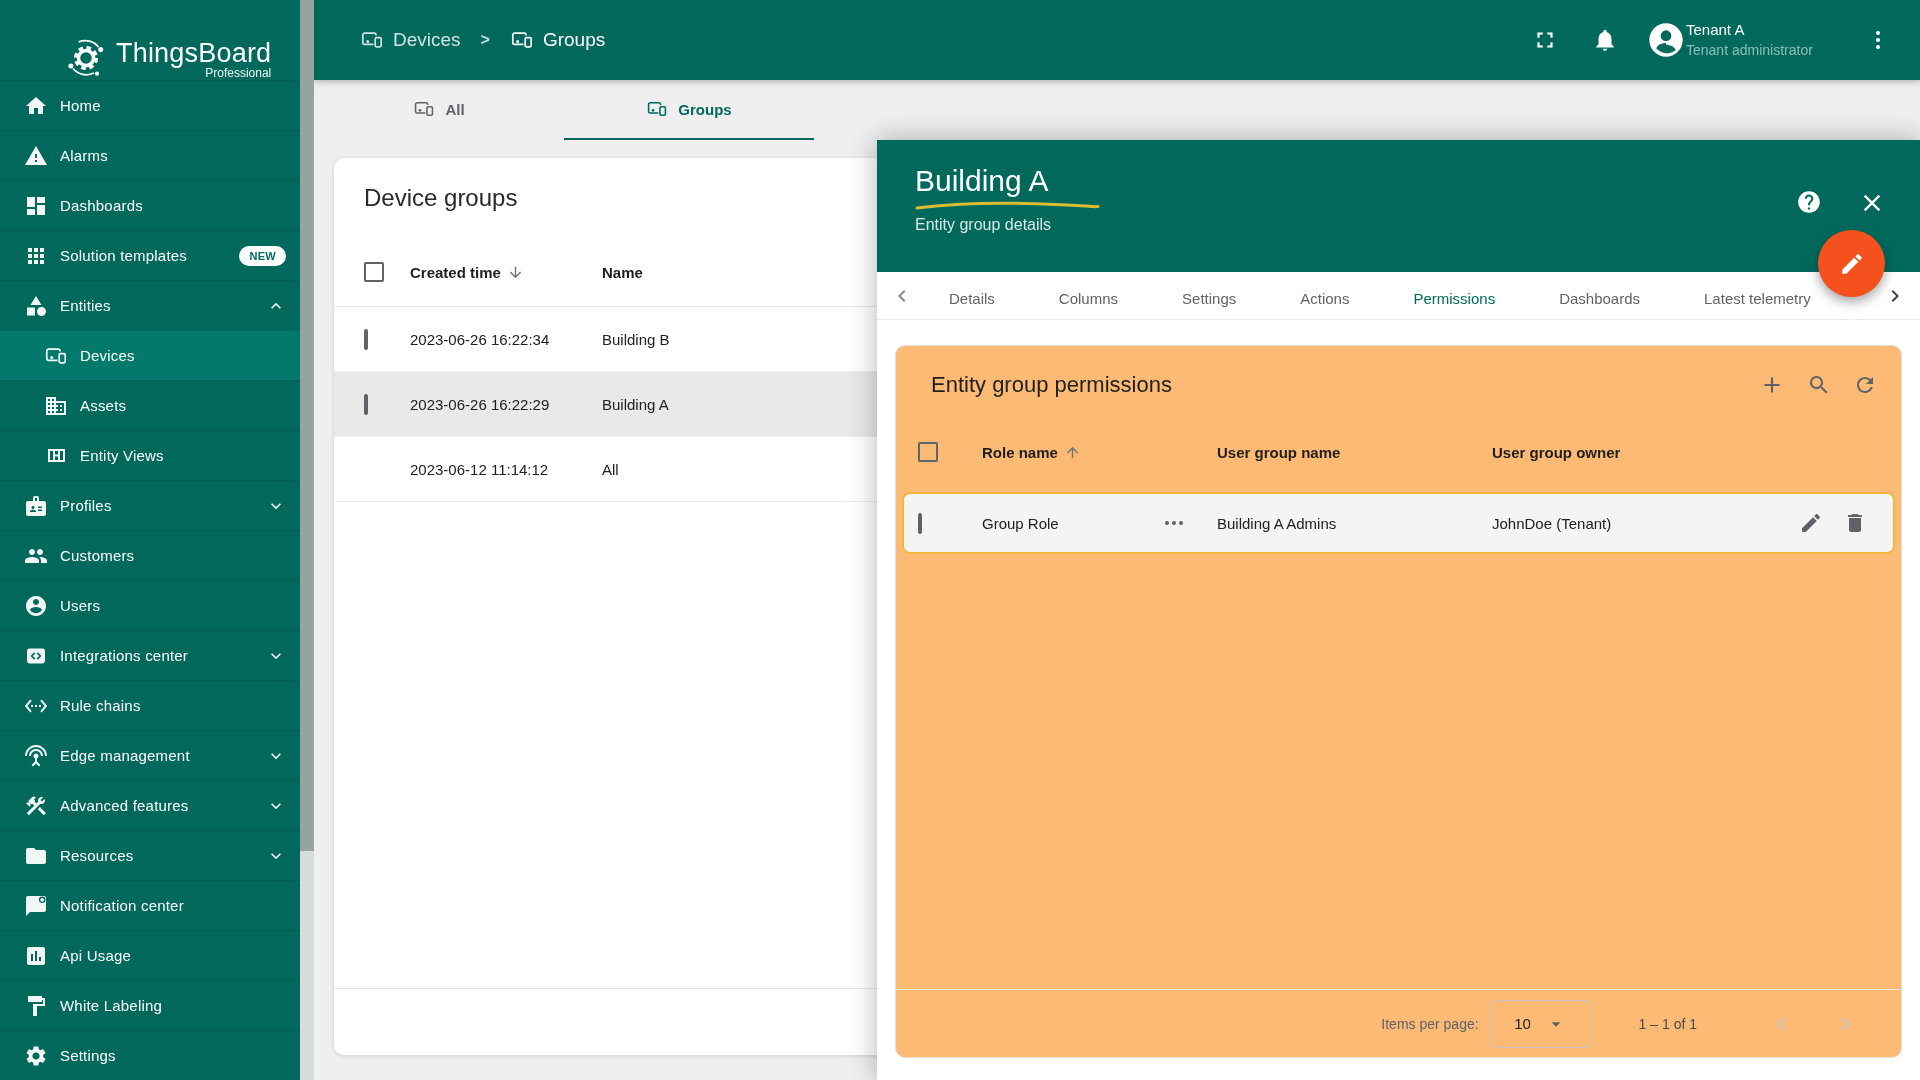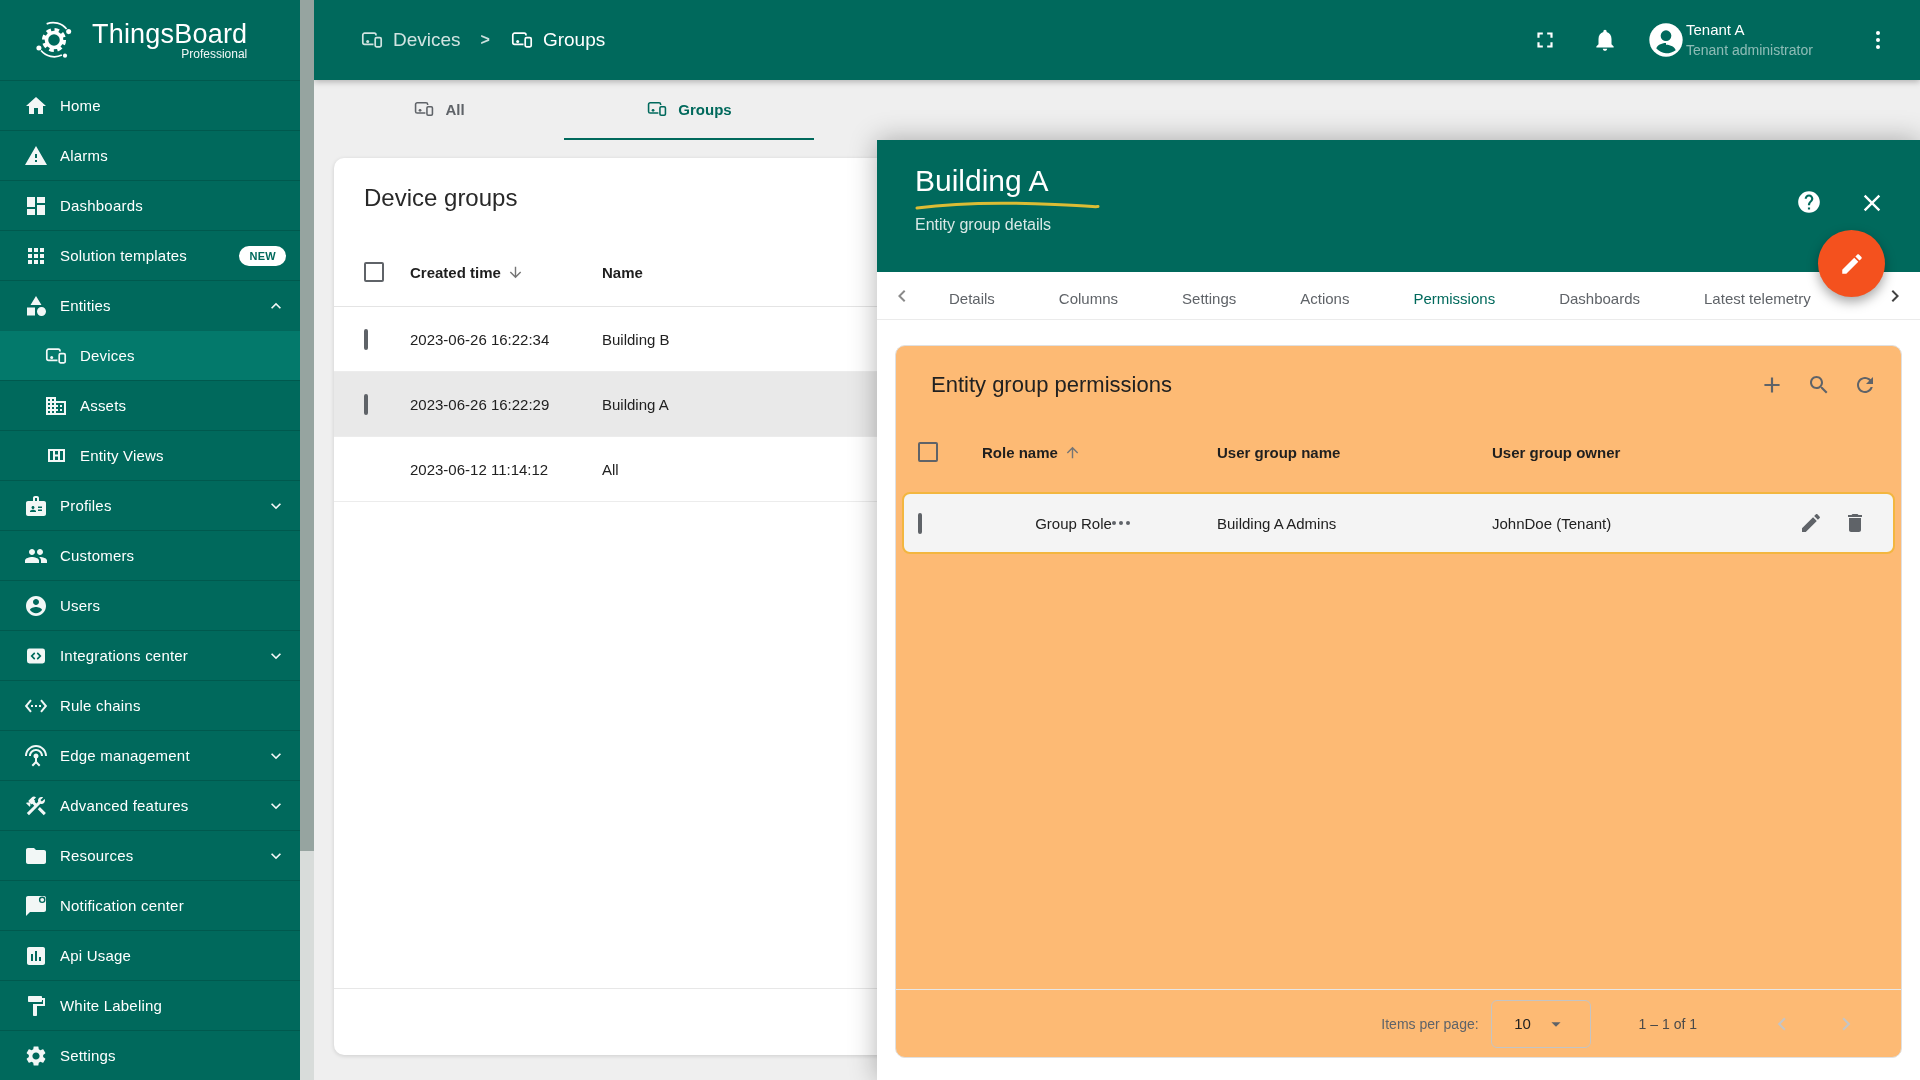--- a/index.html
+++ b/index.html
@@ -2,21 +2,21 @@
 <html><head>
 <meta charset="utf-8">
 <style>
   * { margin:0; padding:0; box-sizing:border-box; }
   html,body { width:1920px; height:1080px; overflow:hidden; }
   body { font-family:"Liberation Sans", sans-serif; background:#efefef; position:relative; color:#212121; -webkit-font-smoothing:antialiased; }
   svg { display:block; }
 
   
   .sidebar { position:absolute; left:0; top:0; width:314px; height:1080px; background:#00695C; color:#fff; z-index:20; }
-  .logo { height:80px; display:flex; align-items:center; padding-left:32px; gap:16px; }
+  .logo { height:80px; display:flex; align-items:flex-end; padding-left:64px; gap:8px; }
   .logo-icon { color:#fff; }
   .logo-text { display:flex; flex-direction:column; }
   .logo-name { font-size:27px; font-weight:500; letter-spacing:.2px; line-height:30px; }
   .logo-sub { font-size:12px; text-align:right; opacity:.95; margin-top:-2px; }
   .side-nav { width:300px; }
   .side-item { position:relative; height:50px; display:flex; align-items:center; gap:12px; padding-left:24px; border-top:1px solid rgba(0,0,0,0.15); cursor:pointer; width:300px; }
   .side-item.sub { padding-left:44px; }
   .side-item.active { background:#03796B; }
   .si-icon { color:#fff; opacity:.95; }
   .si-label { font-size:15px; font-weight:500; letter-spacing:.2px; }
@@ -76,21 +76,21 @@
 
   .perm-card { position:absolute; left:18px; right:18px; top:25px; bottom:22px; border:1px solid #e0e0e0; border-radius:10px; display:flex; flex-direction:column; background:#fdba74; }
   .perm-head { height:78px; flex:none; display:flex; align-items:center; padding:0 24px 0 35px; }
   .perm-title { font-size:22px; font-weight:500; color:#212121; }
   .perm-actions { margin-left:auto; display:flex; align-items:center; gap:22px; }
   .pa-btn { color:#5f6368; cursor:pointer; }
   .perm-grid { display:grid; grid-template-columns:64px 235px 275px 1fr 128px; align-items:center; }
   .perm-thead { height:56px; flex:none; padding-left:22px; }
   .perm-col { font-size:15px; font-weight:700; color:#1f1f1f; display:flex; align-items:center; gap:6px; cursor:pointer; }
   .perm-row { flex:none; margin:12px 6px 0 6px; height:62px; background:#f4f4f4; border:2px solid #F3B63F; border-radius:8px; padding-left:14px; font-size:15px; color:#212121; cursor:pointer; }
-  .role-cell { display:flex; align-items:center; justify-content:center; padding-right:34px; }
+  .role-cell { display:flex; align-items:center; justify-content:space-between; padding-right:34px; }
   .dots3 { display:flex; gap:3px; }
   .dots3 i { width:4px; height:4px; border-radius:50%; background:#5f6368; }
   .row-actions { display:flex; justify-content:flex-end; gap:20px; padding-right:26px; }
   .ra-btn { color:#5f6368; cursor:pointer; }
   .perm-fill { flex:1; }
   .perm-footer { height:68px; flex:none; border-top:1px solid #e7e7e7; display:flex; align-items:center; justify-content:flex-end; padding-right:42px; font-size:14px; color:#5f6368; }
   .ipp-select { margin-left:12px; width:100px; height:48px; border:1px solid #c4c4c4; border-radius:6px; display:flex; align-items:center; justify-content:center; gap:14px; cursor:pointer; color:#212121; font-size:15px; }
   .ipp-caret { color:#5f6368; }
   .pg-range { margin-left:48px; color:#4a4a4a; }
   .pg-prev { margin-left:72px; color:#c5c5c5; cursor:pointer; }

